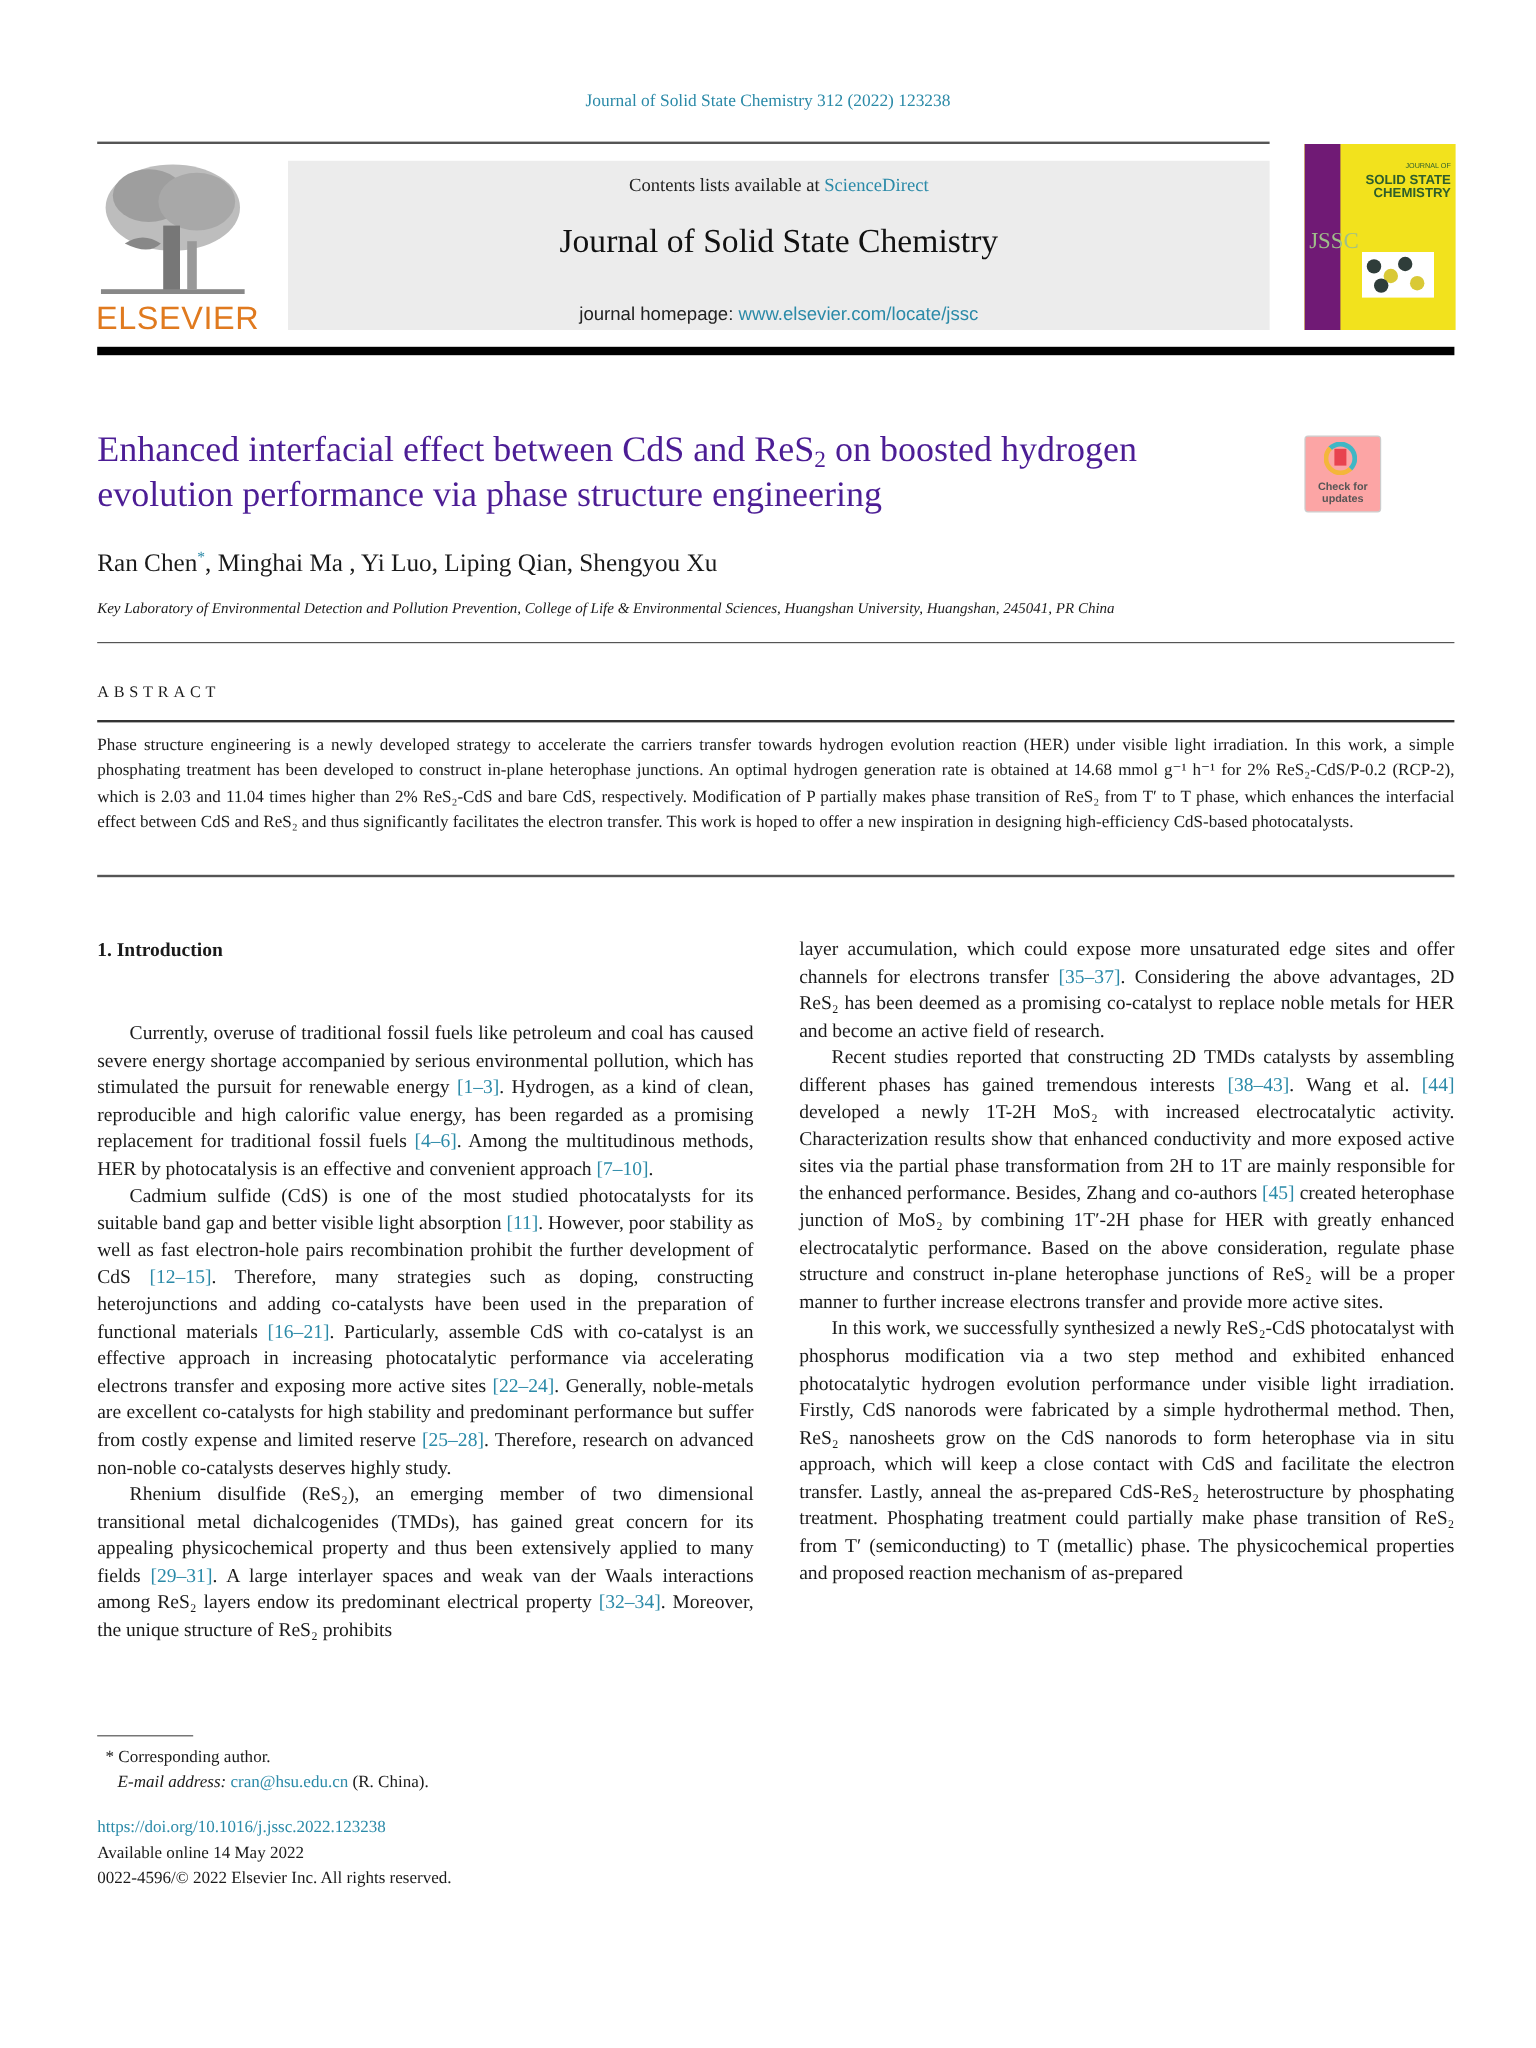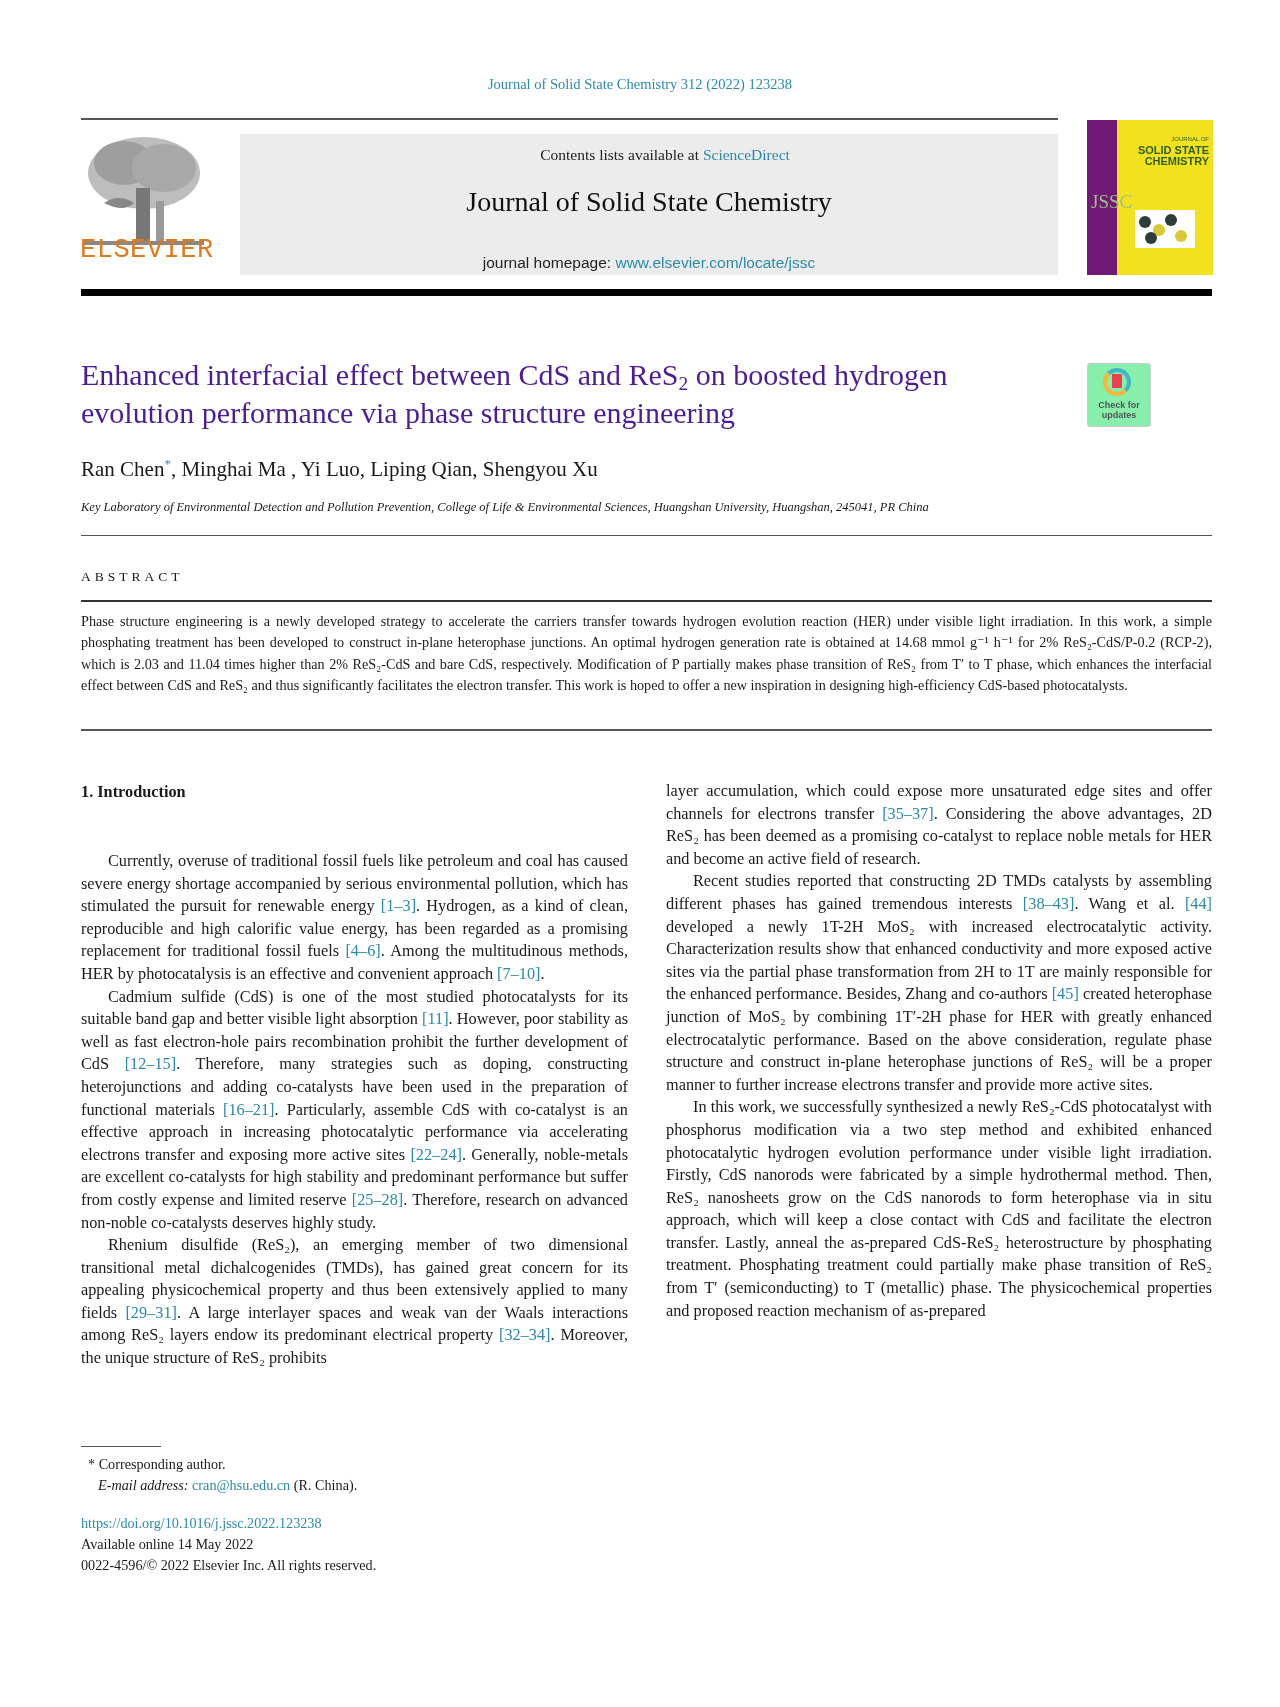--- a/index.html
+++ b/index.html
@@ -6,42 +6,42 @@
   body { width: 1280px; height: 1707px; position: relative; overflow: hidden;
          font-family: "Liberation Serif", "DejaVu Serif", serif; color: #1a1a1a; }
   .abs { position: absolute; }
   a, .link { color: #2b8aa8; text-decoration: none; }
 
   
   #journal-ref { left: 0; width: 1280px; top: 76px; text-align: center; font-size: 14.5px; color: #2b8aa8; }
   #top-rule { left: 81px; top: 118px; width: 977px; height: 2px; background: #555; }
   #elsevier-logo { left: 80px; top: 133px; width: 128px; height: 148px; }
   #elsevier-tree { position: absolute; left: 4px; top: 0; width: 120px; height: 118px; }
-  #elsevier-word { position: absolute; left: 0; bottom: 16px; width: 128px; text-align: right;
-                   font-size: 27px; color: #e07a1f; letter-spacing: 0.5px; font-family: Liberation Mono, monospace; }
+  #elsevier-word { position: absolute; left: 0; bottom: 0; width: 128px; text-align: right;
+                   font-size: 27px; color: #e07a1f; letter-spacing: 0.5px; font-family: Liberation Sans, sans-serif; }
   #banner { left: 240px; top: 134px; width: 818px; height: 141px; background: #ececec; }
-  #contents-line { left: 0; top: 12px; width: 100%; text-align: center; font-size: 15.5px; color: #222; padding-left: 16px; }
+  #contents-line { left: 0; top: 12px; width: 100%; text-align: center; font-size: 15.5px; color: #222; }
   #journal-title { left: 0; top: 52px; width: 100%; text-align: center; font-size: 28px; color: #111; }
   #homepage-line { left: 0; top: 120px; width: 100%; text-align: center; font-size: 15.5px; color: #222;
                    font-family: "Liberation Sans", sans-serif; }
   #cover { left: 1087px; top: 120px; width: 126px; height: 155px; background: #f2e21d; overflow: hidden; }
   #cover-spine { position: absolute; left: 0; top: 0; width: 30px; height: 100%; background: #701a75; }
   #cover-jssc { position: absolute; left: 4px; top: 72px; width: 22px; color: #9fbf8a; font-size: 19px;
                 line-height: 19px; text-align: center; }
   #cover-title { position: absolute; left: 34px; top: 14px; width: 88px; text-align: right;
                  color: #2e5e2c; font-family: "Liberation Sans", sans-serif; font-weight: bold; font-size: 11px; line-height: 11px; }
   #cover-title .small { font-size: 6px; font-weight: normal; display: block; }
   #cover-img { position: absolute; left: 48px; top: 90px; width: 60px; height: 38px; background: #fff; }
   #cover-img span { position: absolute; width: 12px; height: 12px; border-radius: 50%; }
   #thick-rule { left: 81px; top: 289px; width: 1131px; height: 7px; background: #000; }
 
   
   #paper-title { left: 81px; top: 356px; width: 960px; font-size: 30px; line-height: 38px; color: #4c1d95; }
   #paper-title sub, .sub { font-size: 0.65em; vertical-align: -0.25em; line-height: 0; }
-  #check-updates { left: 1087px; top: 363px; width: 62px; height: 62px; background: #86efac;
+  #check-updates { left: 1087px; top: 363px; width: 62px; height: 62px; background: #fca5a5;
                    border: 1px solid #ccc; border-radius: 3px; }
   #check-circle { position: absolute; left: 15px; top: 4px; width: 28px; height: 28px; border-radius: 50%;
                   border: 4px solid #3fb7c5; border-bottom-color: #f4b63b; border-left-color: #f4b63b; box-sizing: border-box; }
   #check-bookmark { position: absolute; left: 24px; top: 10px; width: 10px; height: 14px; background: #e8434f; }
   #check-label { position: absolute; left: 0; top: 36px; width: 100%; text-align: center;
                  font-family: "Liberation Sans", sans-serif; font-size: 9px; line-height: 10px; color: #555; font-weight: bold; }
   #authors { left: 81px; top: 456px; font-size: 21px; color: #1a1a1a; }
   #authors sup { color: #2b8aa8; font-size: 13px; }
   #affiliation { left: 81px; top: 500px; width: 1130px; font-size: 12.5px; font-style: italic; color: #1a1a1a; }
   #rule-after-affil { left: 81px; top: 535px; width: 1131px; height: 1px; background: #555; }

